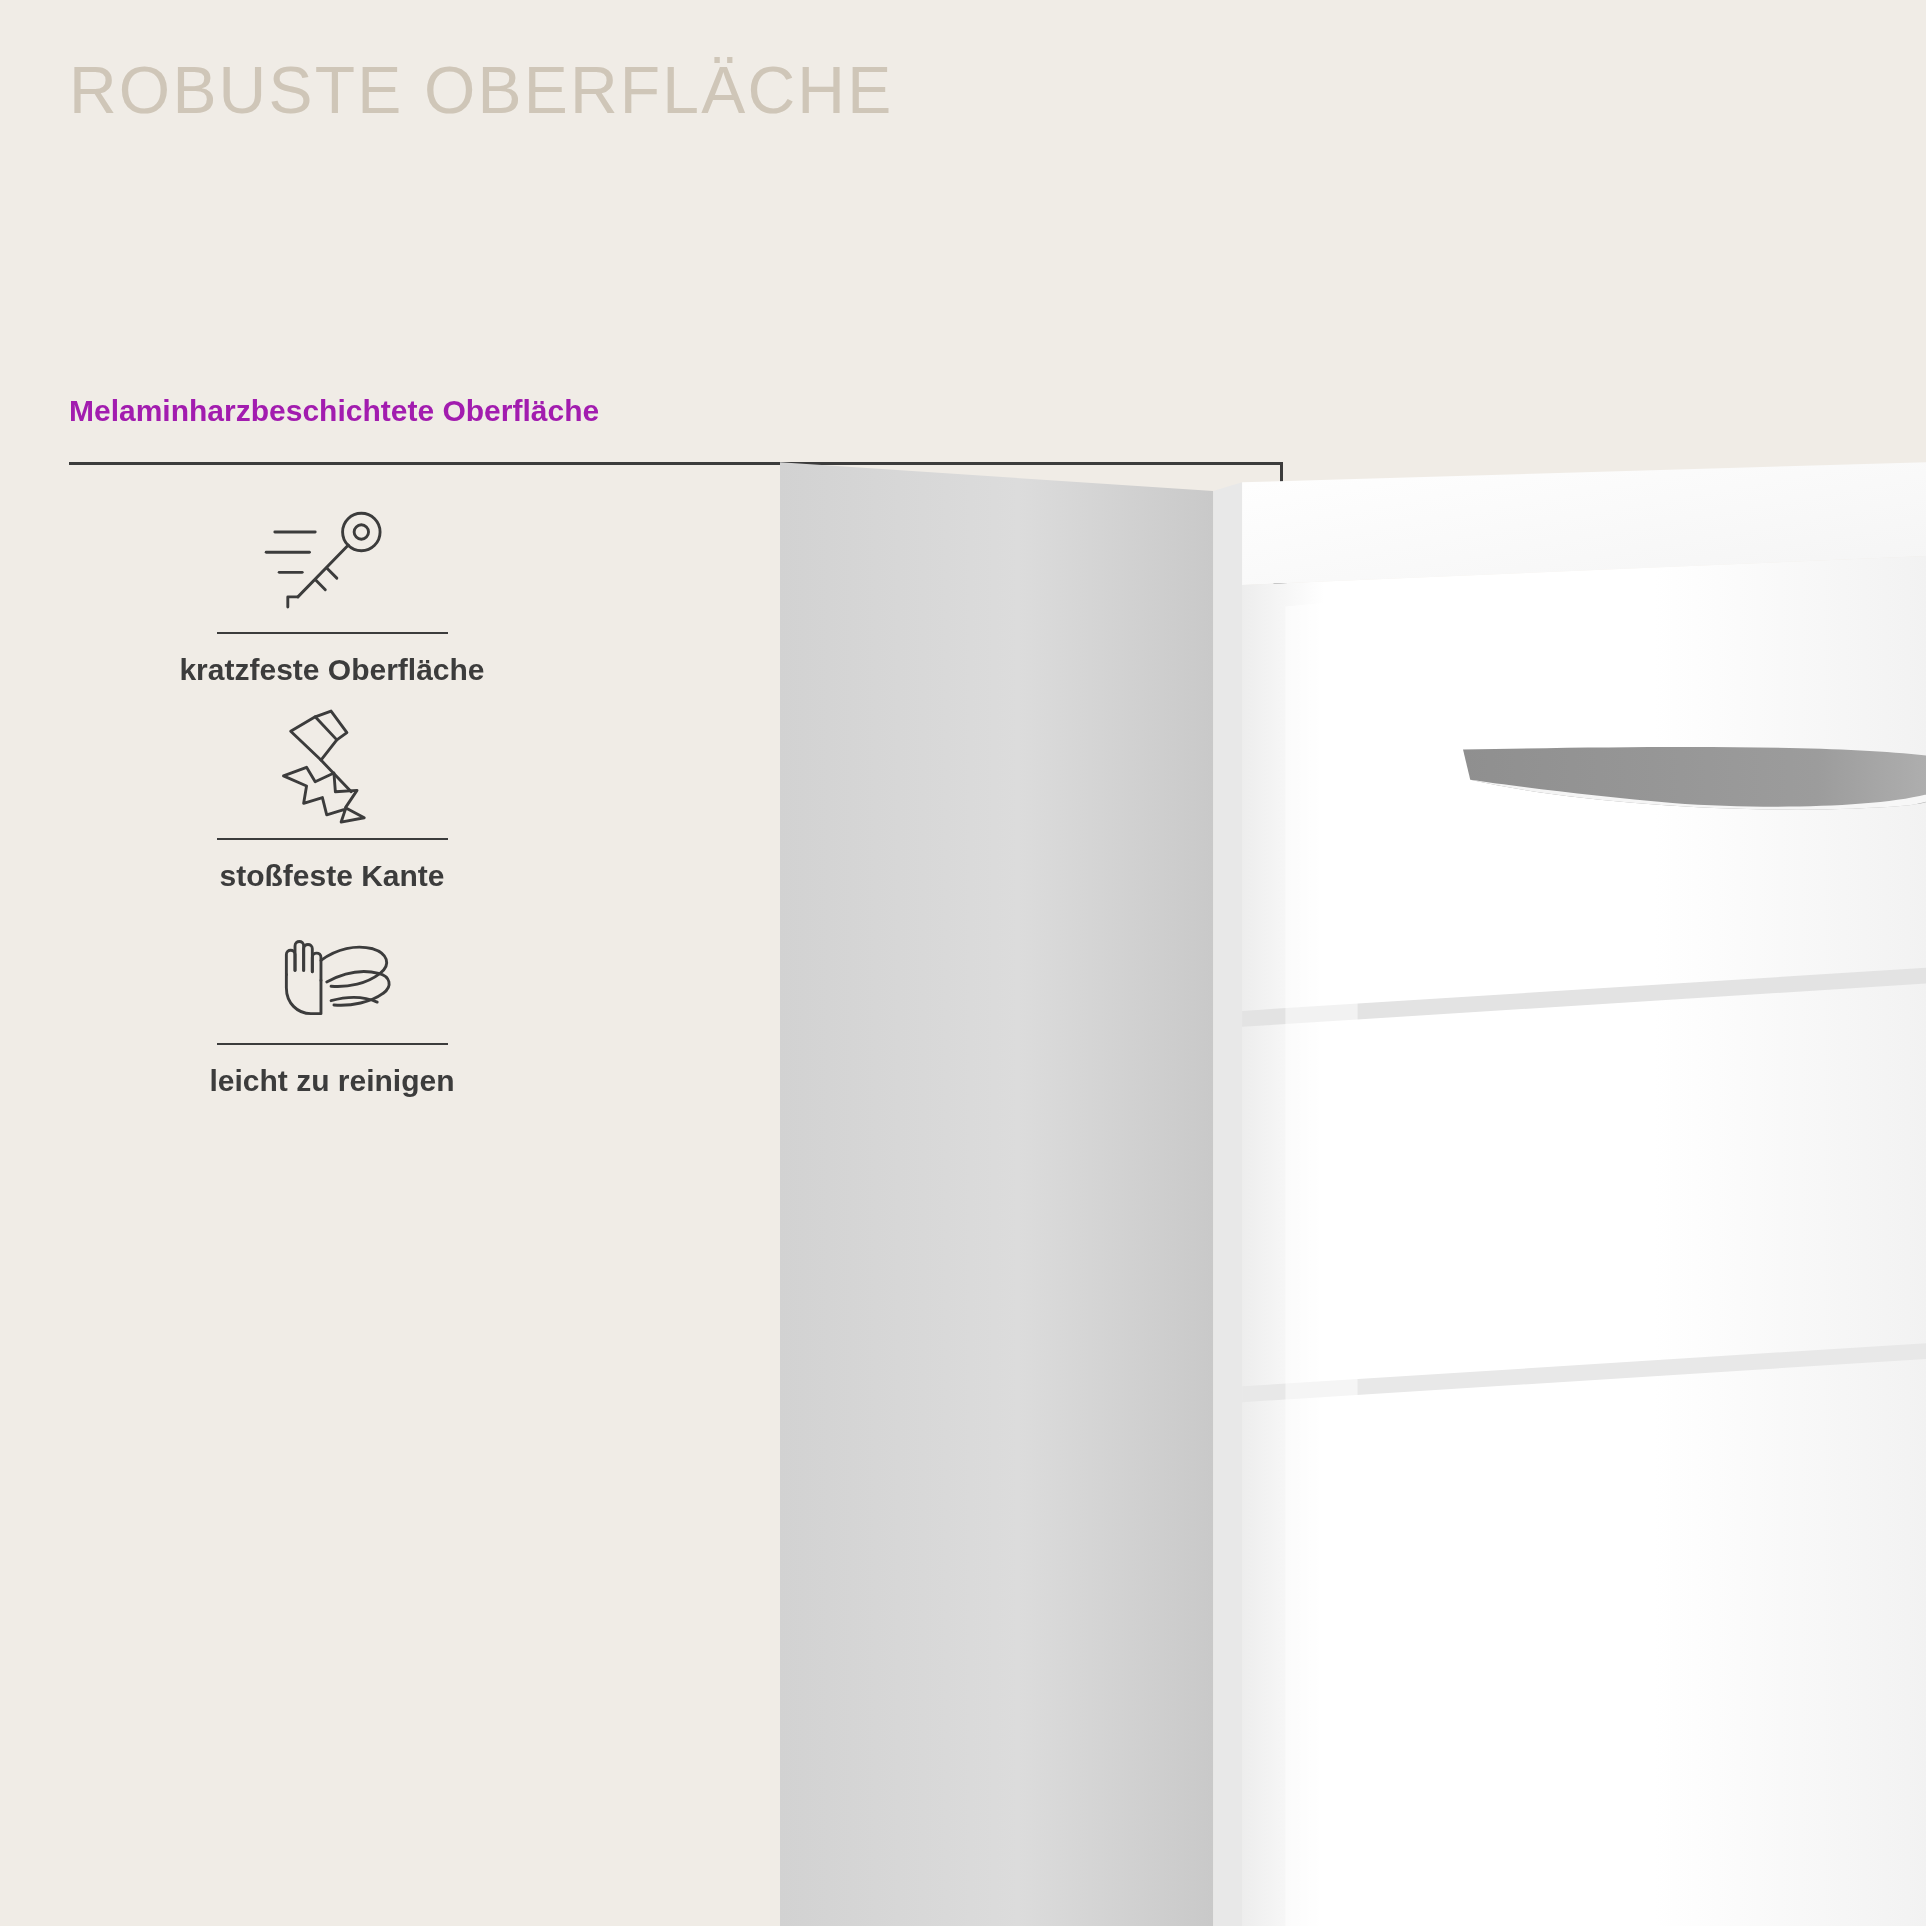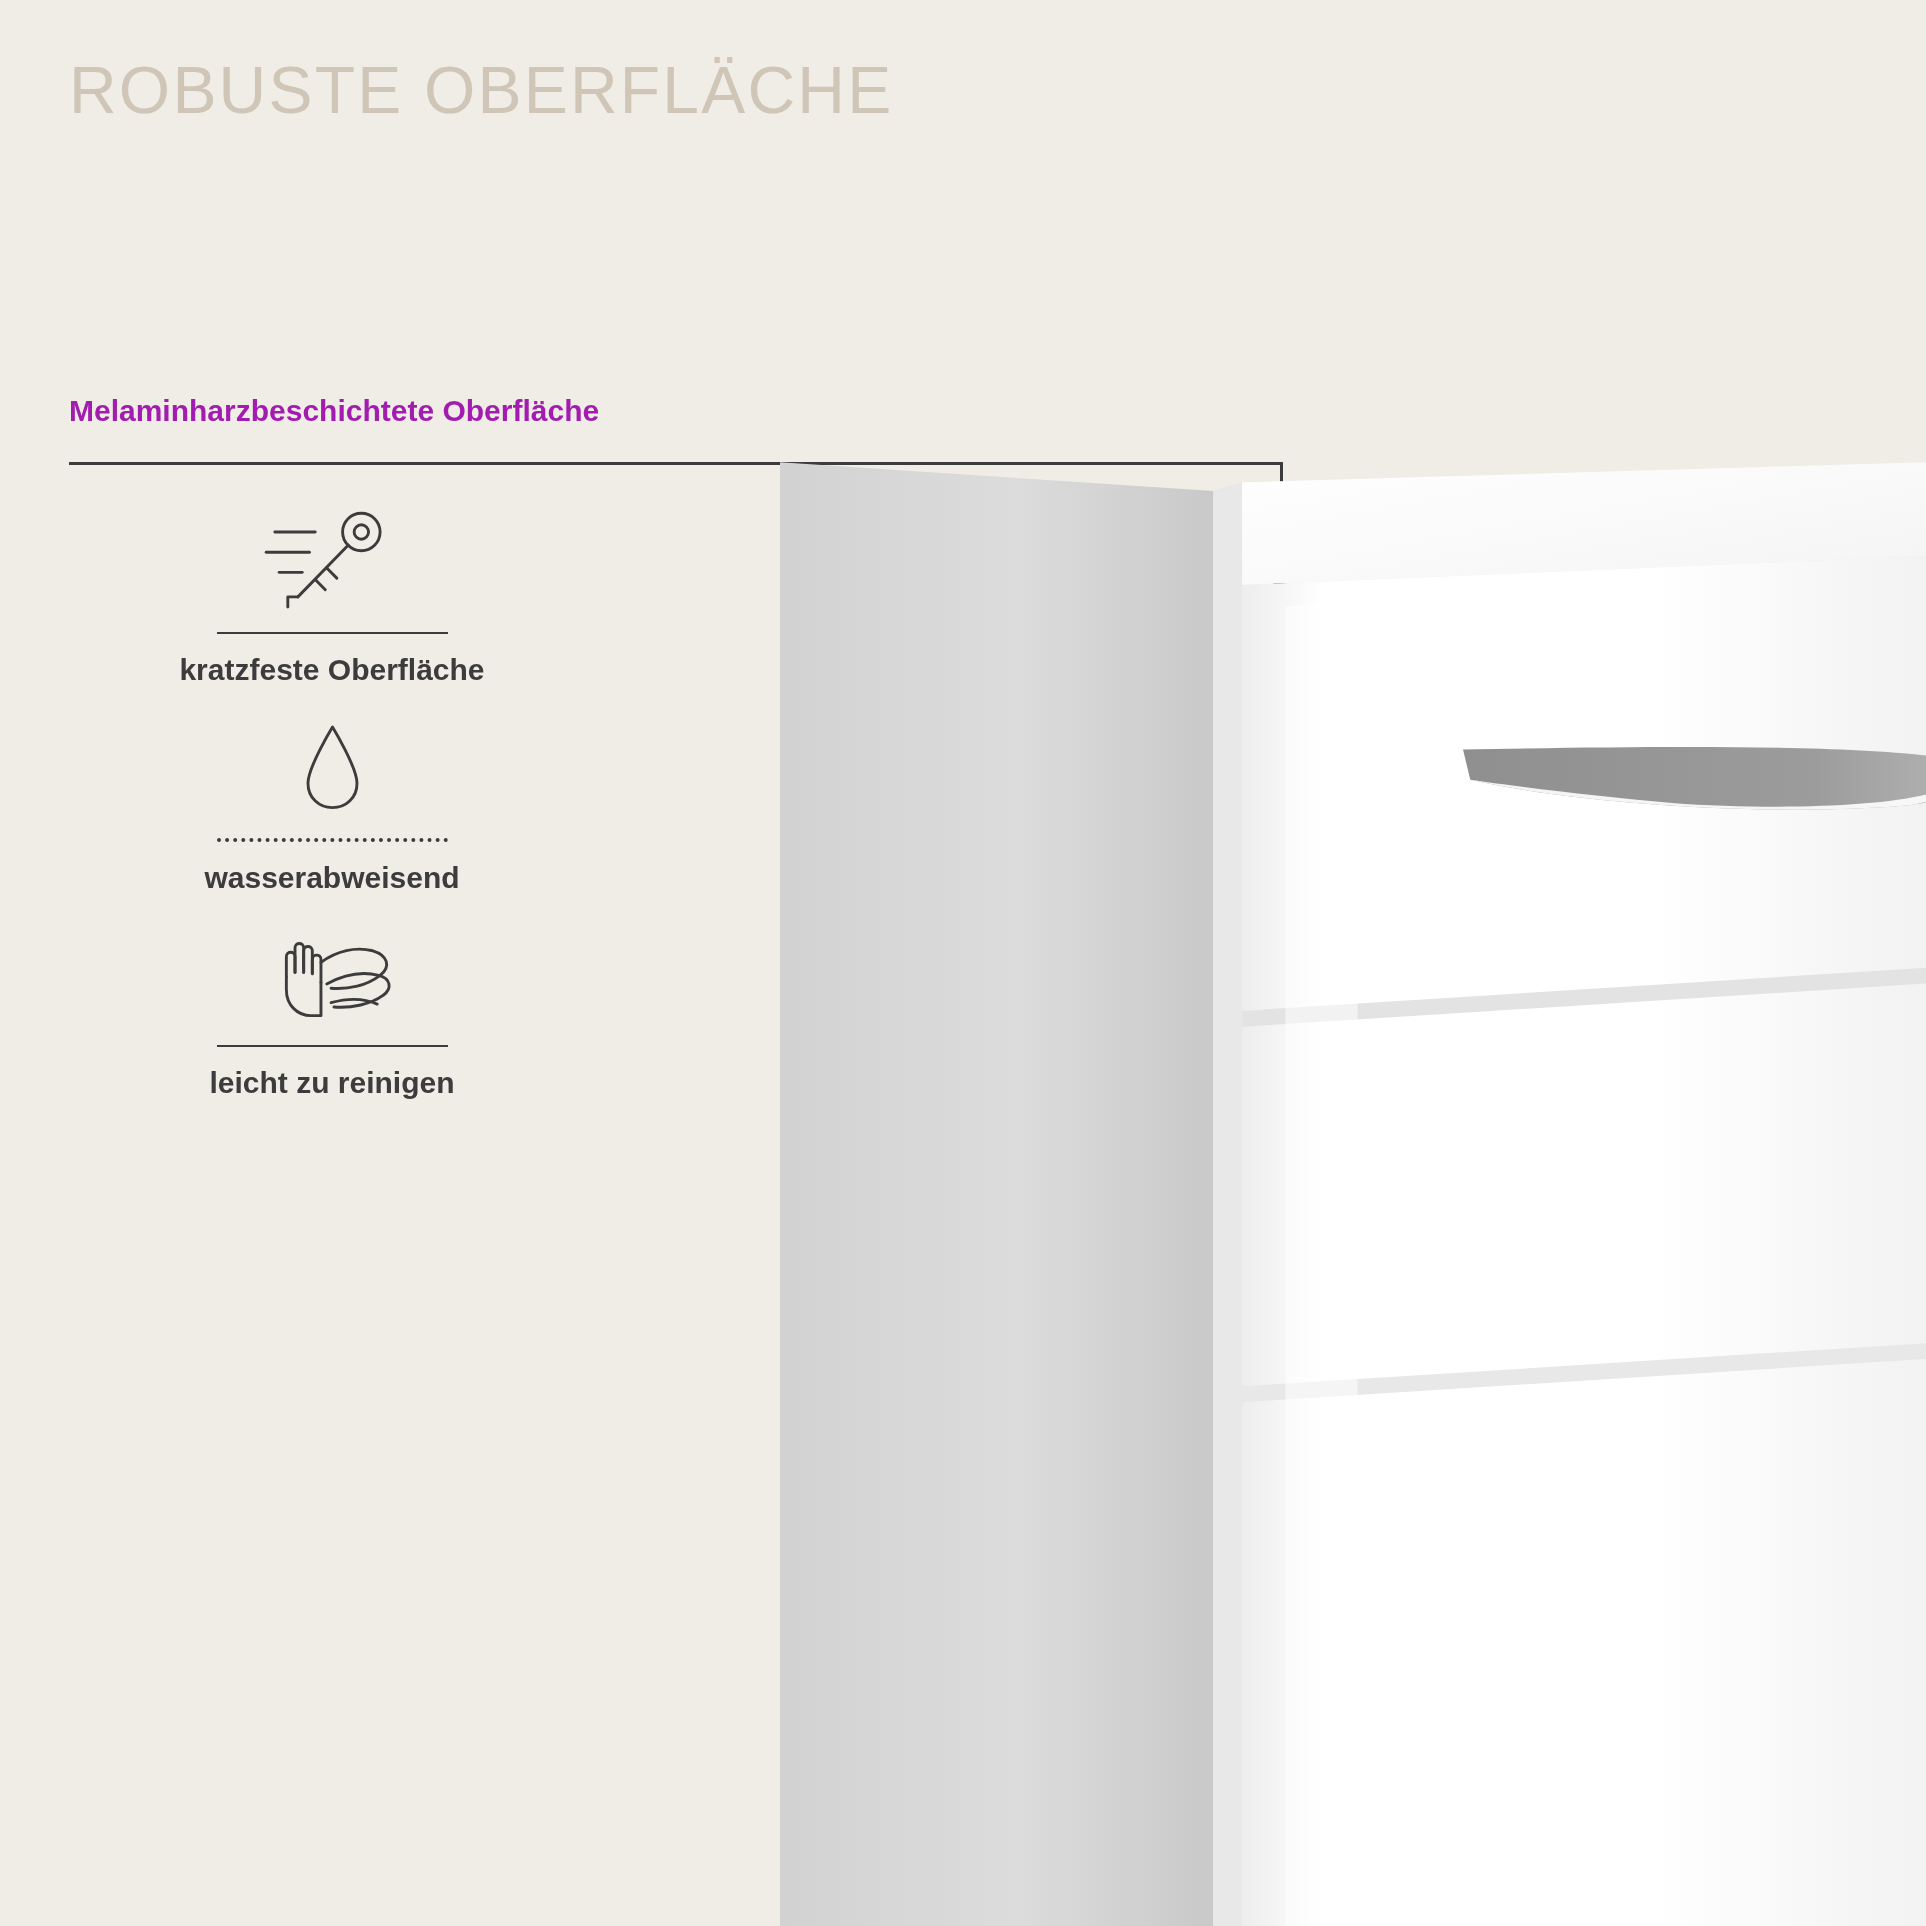--- a/index.html
+++ b/index.html
@@ -145,31 +145,35 @@
         <path d="M112 92 L126 106"></path>
         <path d="M40 42 L96 42"></path>
         <path d="M28 70 L88 70"></path>
         <path d="M46 98 L78 98"></path>
       </svg>
     </span>
     <div class="feature-divider"></div>
     <div class="feature-label">kratzfeste Oberfläche</div>
   </div>
 
-
   <div class="feature">
     <span class="feature-icon">
       <svg viewBox="0 0 240 170" fill="none" stroke="#3c3c3c" stroke-width="4" stroke-linecap="round" stroke-linejoin="round">
-        <path d="M120 28 C120 28 86 84 86 106 C86 126 101 140 120 140
-                 C139 140 154 126 154 106 C154 84 120 28 120 28 Z"></path>
+        <path d="M62 34 L96 14 L126 46 L104 74 Z"></path>
+        <path d="M104 74 L146 118"></path>
+        <path d="M96 14 L118 6 L140 36 L126 46"></path>
+        <path d="M52 96 L84 84 L96 104 L122 92 L124 118 L154 116
+                 L138 140 L164 154 L132 160 L138 142 L112 150
+                 L106 126 L80 134 L84 110 Z"></path>
       </svg>
     </span>
-    <div class="feature-divider dotted"></div>
-    <div class="feature-label">wasserabweisend</div>
+    <div class="feature-divider"></div>
+    <div class="feature-label">stoßfeste Kante</div>
   </div>
+
 
   <div class="feature">
     <span class="feature-icon">
       <svg viewBox="0 0 240 170" fill="none" stroke="#3c3c3c" stroke-width="4" stroke-linecap="round" stroke-linejoin="round">
         <path d="M56 86 L56 58 C56 50 68 50 68 58 L68 80"></path>
         <path d="M68 80 L68 46 C68 38 80 38 80 46 L80 80"></path>
         <path d="M80 80 L80 50 C80 42 92 42 92 50 L92 82"></path>
         <path d="M92 82 L92 62 C92 54 104 54 104 62 L104 94"></path>
         <path d="M56 86 L56 104 C56 126 72 140 90 140 L104 140 L104 94"></path>
         <path d="M104 66 C126 50 152 44 176 50 C196 56 202 72 186 84

